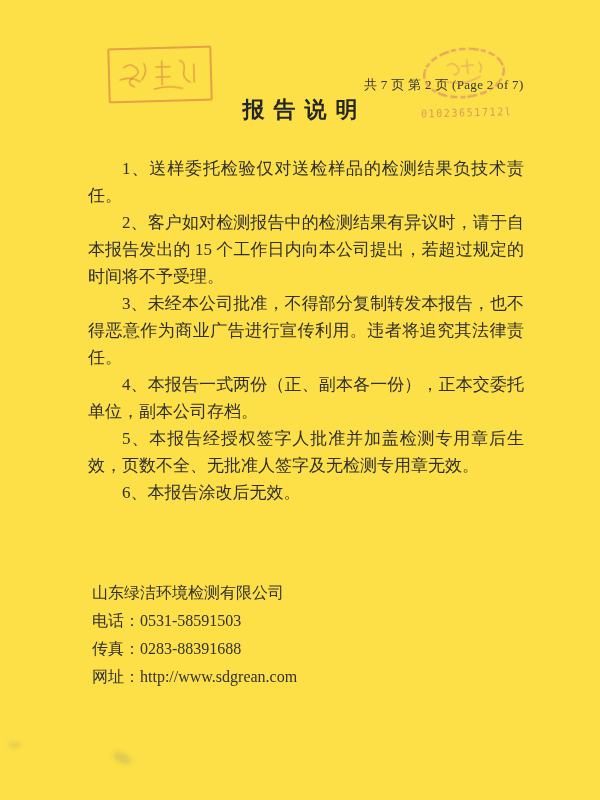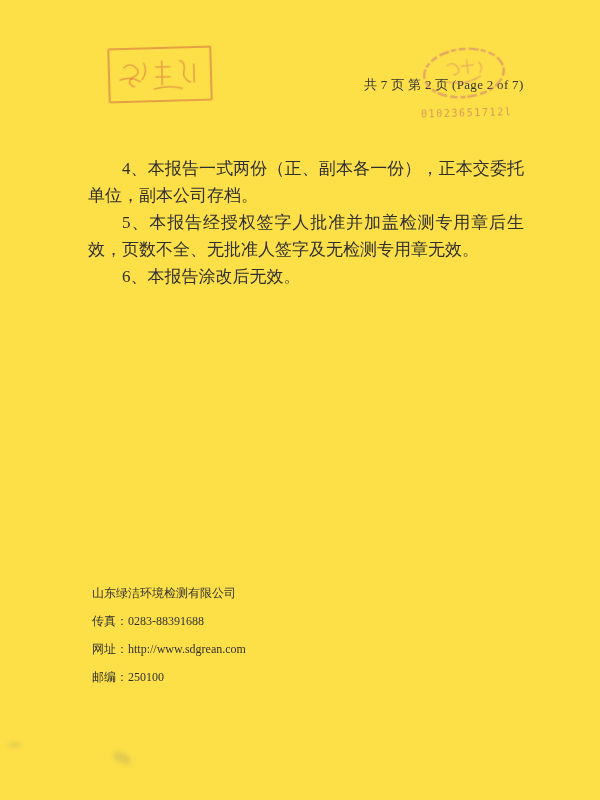--- a/index.html
+++ b/index.html
@@ -38,21 +38,21 @@
   }
   
   .body-text {
     position:absolute; left:88px; top:155px; width:436px;
     font-size:17px; line-height:27px; text-align:justify;
   }
   .body-text p { margin:0; text-indent:2em; }
   
   .footer {
     position:absolute; left:92px; top:579px;
-    font-size:12px; line-height:28px; color:#313131;
+    font-size:16px; line-height:28px; color:#313131;
   }
   .smudge-1 {
     position:absolute; left:8px; top:742px; width:14px; height:6px;
     background:rgba(120,120,120,.18); border-radius:50%; filter:blur(2px);
   }
   .smudge-2 {
     position:absolute; left:112px; top:753px; width:20px; height:10px;
     background:rgba(110,110,110,.20); border-radius:50%;
     transform:rotate(25deg); filter:blur(2.5px);
   }
@@ -85,30 +85,34 @@
         <path d="M26 18 q6 -4 10 2 t-4 8"></path>
         <path d="M46 14 v14 M40 20 h12"></path>
         <path d="M58 18 q4 4 0 10"></path>
         <path d="M24 34 q16 6 34 -2"></path>
       </g>
     </svg>
   </div>
 
   <div class="stamp-serial">01023651712l</div>
 
+  <h1 class="title">报告说明</h1>
 
   <div class="body-text">
+    <p>1、送样委托检验仅对送检样品的检测结果负技术责任。</p>
+    <p>2、客户如对检测报告中的检测结果有异议时，请于自本报告发出的 15 个工作日内向本公司提出，若超过规定的时间将不予受理。</p>
+    <p>3、未经本公司批准，不得部分复制转发本报告，也不得恶意作为商业广告进行宣传利用。违者将追究其法律责任。</p>
     <p>4、本报告一式两份（正、副本各一份），正本交委托单位，副本公司存档。</p>
     <p>5、本报告经授权签字人批准并加盖检测专用章后生效，页数不全、无批准人签字及无检测专用章无效。</p>
     <p>6、本报告涂改后无效。</p>
   </div>
 
   <div class="footer">
     <div>山东绿洁环境检测有限公司</div>
+    <div>电话：0531-58591503</div>
     <div>传真：0283-88391688</div>
     <div>网址：http://www.sdgrean.com</div>
-    <div>邮编：250100</div>
   </div>
 
   <div class="smudge-1"></div>
   <div class="smudge-2"></div>
 
 </div>
 
 </body></html>

